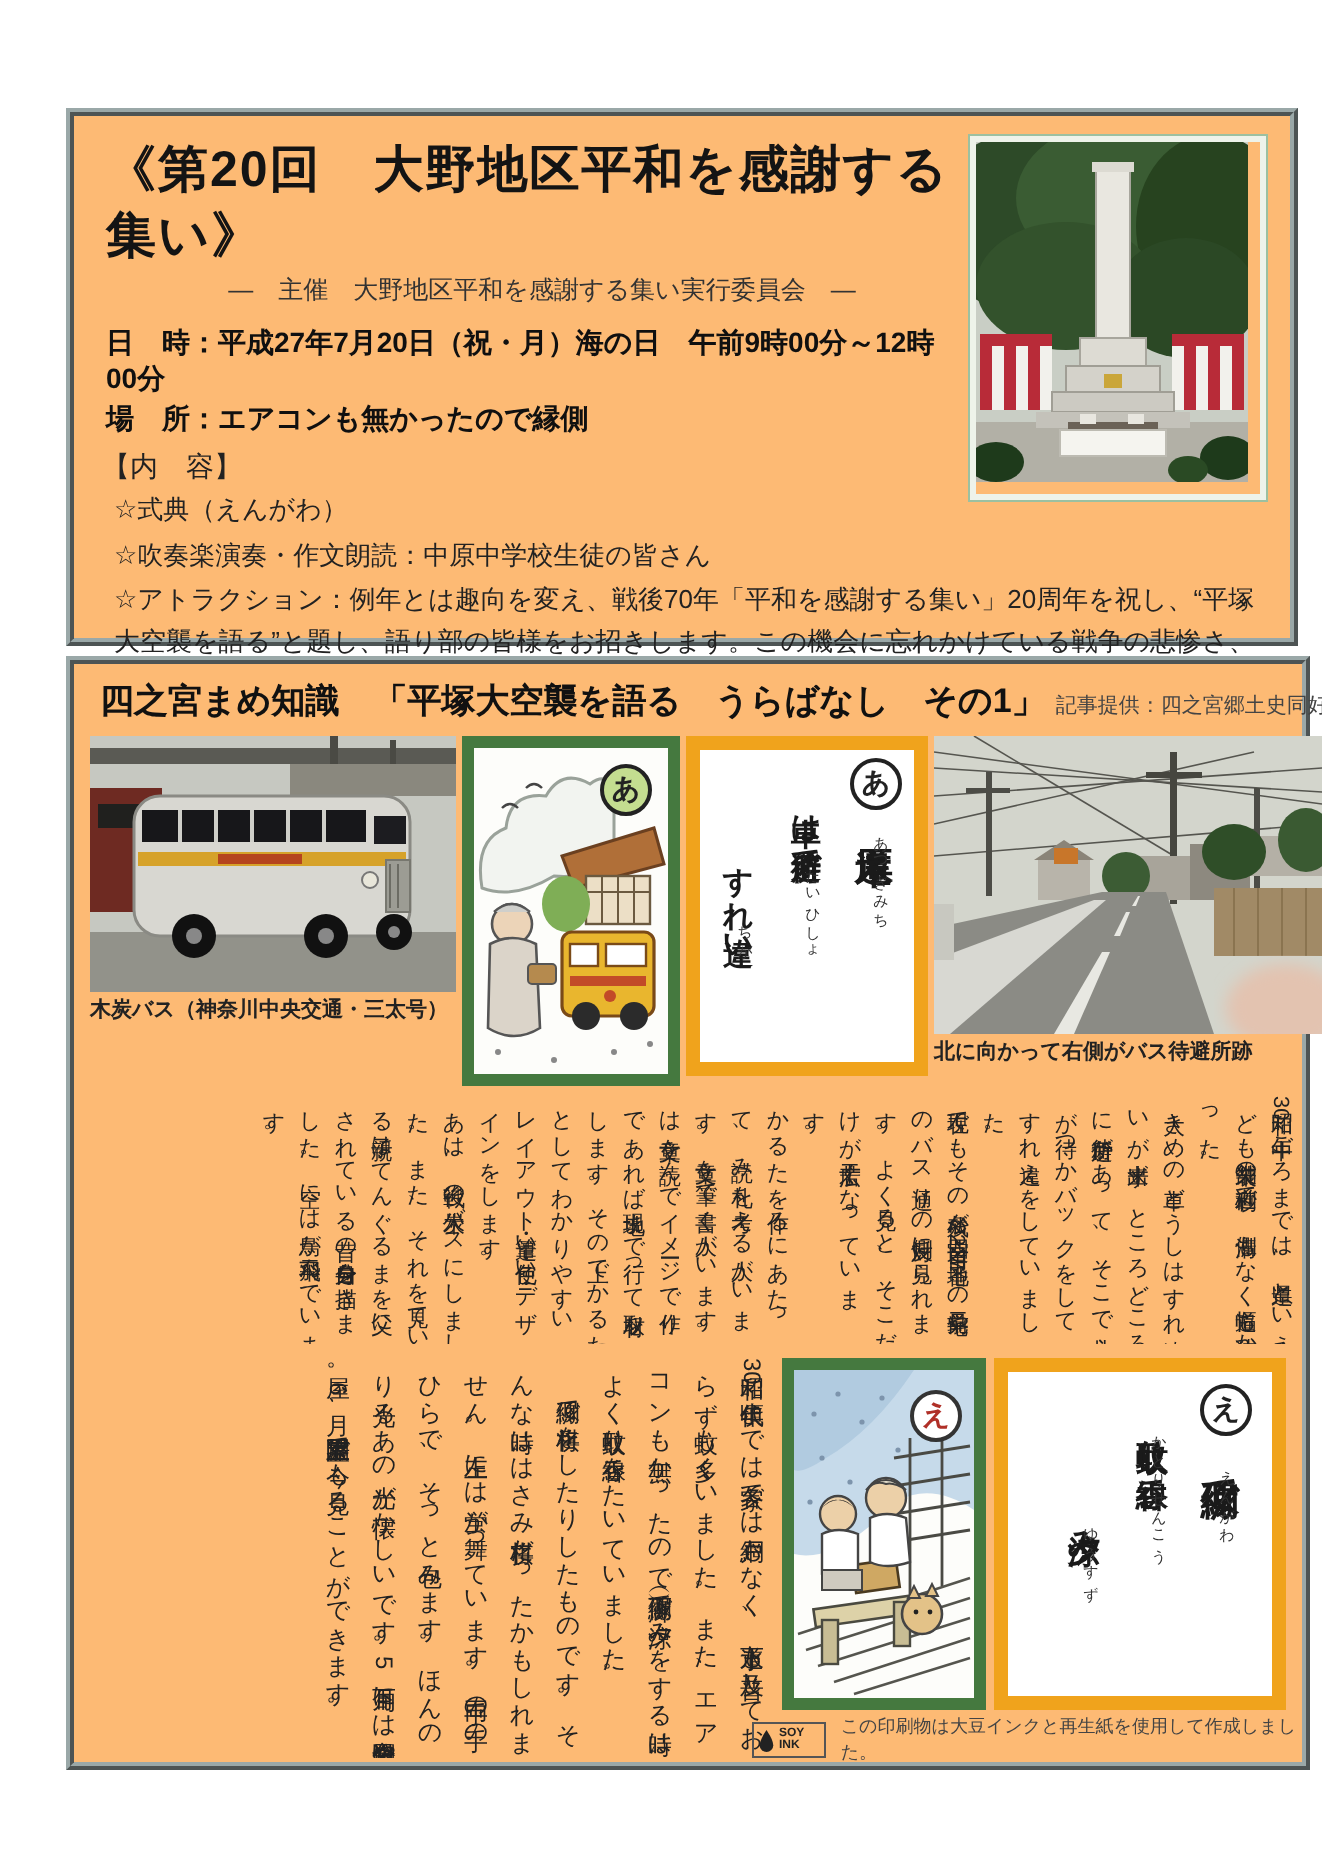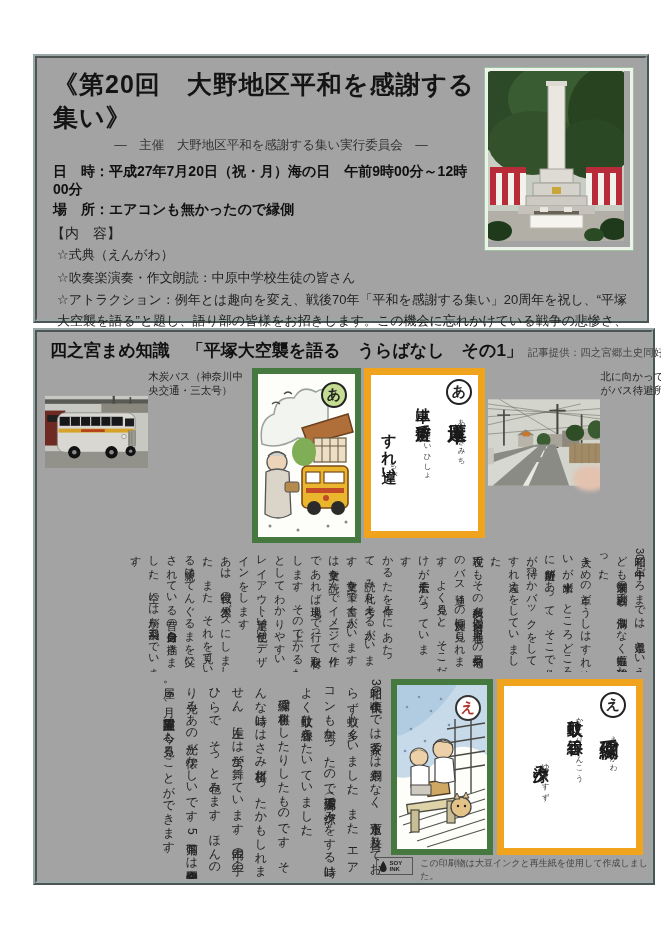--- a/index.html
+++ b/index.html
@@ -1,55 +1,55 @@
 <!DOCTYPE html>
 <html><head>
 <meta charset="utf-8">
 <style>
   html,body{margin:0;padding:0;background:#e9e9e9;}
   .page{width:661px;height:935px;position:relative;background:#ffffff;
         font-family:"Liberation Sans","DejaVu Sans",sans-serif;color:#1c1c1c;
         box-shadow:0 0 0 1px #cfcfcf;overflow:hidden;margin:0 auto;}
   
-  .frame{position:absolute;border:4px ridge #9aa8a8;background:#a3a3a3;box-sizing:border-box;}
+  .frame{position:absolute;border:4px ridge #9aa8a8;background:#fdba74;box-sizing:border-box;}
   #event-box{left:33px;top:54px;width:616px;height:269px;padding:8px 12px 6px 12px;}
   #trivia-box{left:33px;top:328px;width:622px;height:557px;padding:7px 8px;}
   
   .ev-title{font-size:25px;font-weight:bold;letter-spacing:1px;color:#141414;margin:2px 0 3px 4px;}
   .ev-sub{font-size:12.5px;color:#333;width:430px;text-align:center;margin:0 0 9px 18px;}
   .ev-line{font-size:14px;font-weight:bold;margin:2px 0 2px 4px;color:#101010;}
   .ev-head{font-size:14px;margin:6px 0 2px 2px;color:#222;}
   .ev-item{font-size:13px;line-height:1.58;margin:2px 0 2px 8px;color:#222;}
   .photo-frame{float:right;width:142px;height:176px;margin:2px 0 6px 10px;
                border:3px solid #eef3ea;outline:1px solid #9cc0a0;}
   
   .tv-header{display:flex;align-items:baseline;gap:5px;}
   .tv-title{font-size:17px;font-weight:bold;color:#111;white-space:nowrap;}
   .tv-credit{font-size:10.5px;color:#444;margin-left:auto;white-space:nowrap;}
   .photo-row{display:flex;gap:3px;margin-top:6px;align-items:flex-start;}
-  .fig{display:flex;flex-direction:row;}
+  .fig{display:flex;flex-direction:column;font-weight:bold;}
   .fig-caption{font-size:10.5px;color:#222;margin-top:2px;}
   .karuta{box-sizing:border-box;background:#fff;position:relative;flex:none;}
   .karuta.green{border:6px solid #45793f;}
   .karuta.orange{border:7px solid #f0a31c;}
   .kana-circle{position:absolute;width:22px;height:22px;border:2px solid #222;border-radius:50%;
                display:flex;align-items:center;justify-content:center;
                font-family:"Liberation Serif","DejaVu Serif",serif;font-weight:bold;font-size:14px;color:#222;background:#fff;}
   .reading-body{position:absolute;inset:4px;writing-mode:vertical-rl;text-orientation:mixed;
                 font-family:"Liberation Serif","DejaVu Serif",serif;font-weight:bold;color:#1a1a1a;}
   .reading-col{position:relative;line-height:34px;}
   .furi{position:absolute;writing-mode:vertical-rl;font-size:7.5px;font-weight:normal;color:#333;
         letter-spacing:1px;right:-4px;}
   
   .vtext{writing-mode:vertical-rl;text-orientation:mixed;white-space:pre-line;color:#222;overflow:hidden;}
   #article-upper{margin-top:5px;width:604px;height:124px;font-size:11px;line-height:18px;}
   .lower-row{display:flex;gap:4px;margin-top:7px;height:200px;}
   #article-lower{flex:1;height:200px;font-size:12px;line-height:23px;}
   
-  .print-note{position:absolute;left:376px;top:857px;display:flex;align-items:flex-start;gap:7px;}
+  .print-note{position:absolute;left:376px;top:857px;display:flex;align-items:center;gap:7px;}
   .print-note-text{font-size:9px;color:#444;}
   .soy-badge{width:38px;height:18px;border:1px solid #555;display:flex;align-items:center;gap:2px;
              padding:0 2px;box-sizing:border-box;}
   .soy-badge span{font-size:6px;font-weight:bold;color:#222;line-height:1.05;}
   svg{display:block;}
 </style>
 </head>
 <body>
 
 <div class="page">

